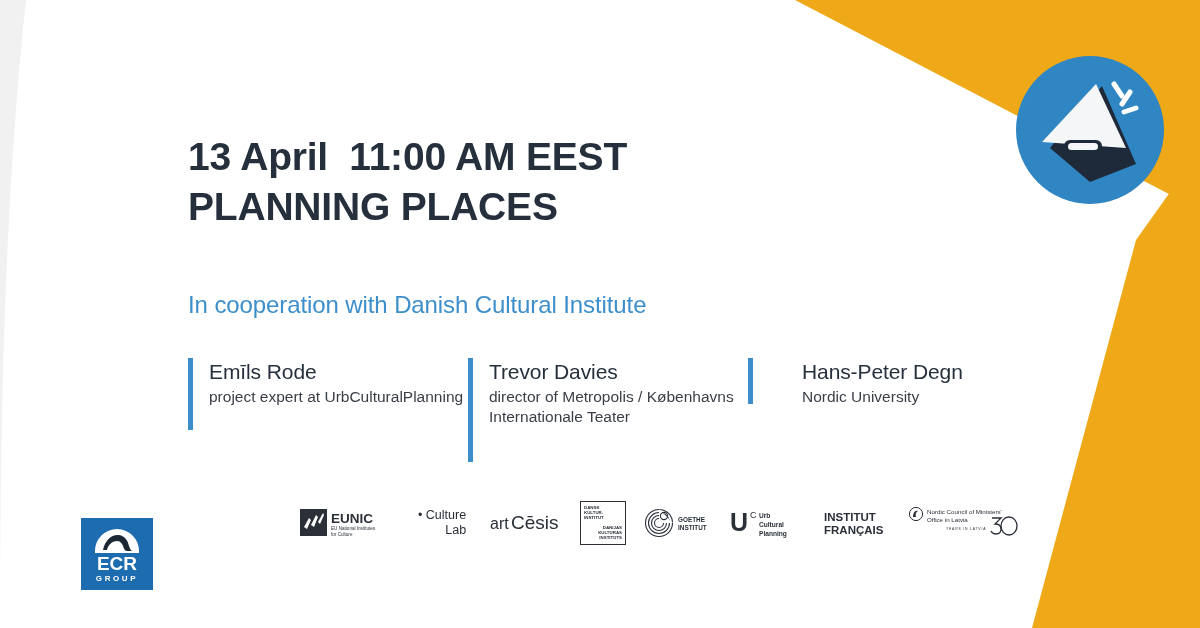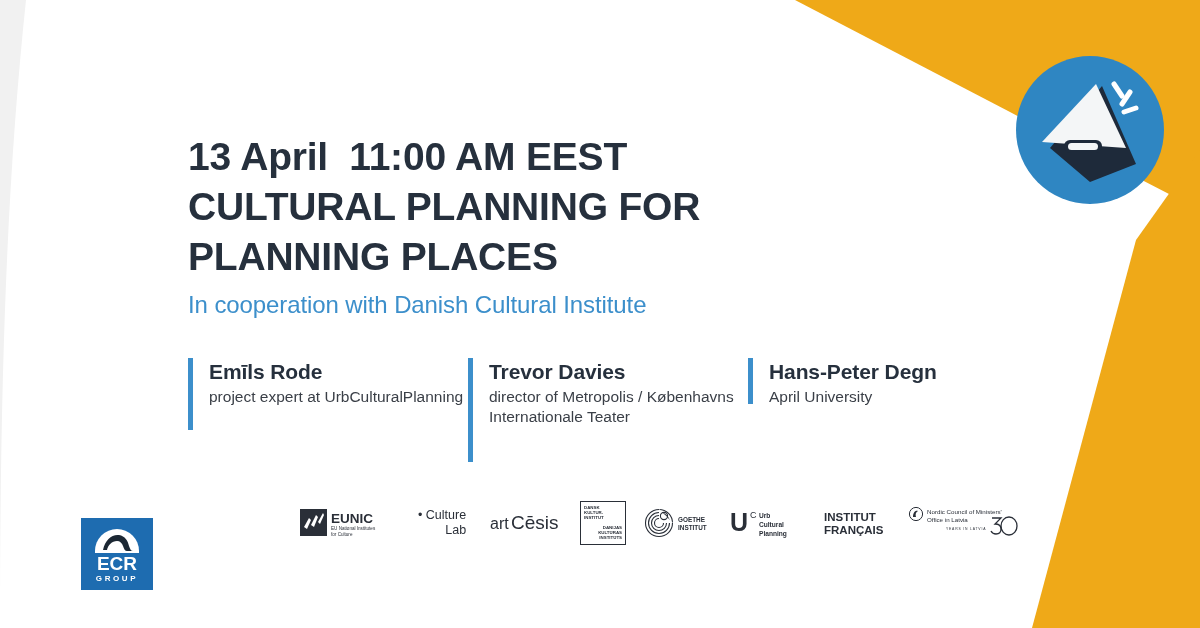--- a/index.html
+++ b/index.html
@@ -48,37 +48,37 @@
   
   .speakers {
     position:absolute; left:188px; top:358px;
     width:880px;
     display:flex;
     align-items:flex-start;
   }
   .speaker { display:flex; align-items:stretch; }
   .speaker.s0 { width:280px; }
   .speaker.s1 { width:280px; }
-  .speaker.s2 { width:300px; }
+  .speaker.s2 { width:300px;gap:33px; }
 
   .accent-bar {
     width:5px;
     background:#3C8FCB;
     flex:0 0 5px;
     margin-right:16px;
   }
   .speaker.s0 .accent-bar { height:72px; }
   .speaker.s1 .accent-bar { height:104px; }
   .speaker.s2 .accent-bar { height:46px; }
 
   .speaker-text { padding-top:1px; }
   .speaker-name {
     color:#26303D;
     font-size:21px;
-    font-weight:bold;
+    font-weight:normal;
     line-height:26px;
     letter-spacing:-0.1px;
     margin-bottom:2px;
   }
   .speaker-role {
     color:#3A3F47;
     font-size:15.5px;
     font-weight:normal;
     line-height:19.5px;
   }
@@ -182,21 +182,20 @@
           <line x1="120" y1="52" x2="108" y2="56"></line>
         </g>
       </g>
     </svg>
   </div>
 
   <div class="content">
 
     <div class="headline">
       <div class="date-line"><span>13 April</span>&nbsp;&nbsp;<span>11:00 AM EEST</span></div>
-      <div>CULTURAL PLANNING FOR</div>
       <div>PLANNING PLACES</div>
     </div>
 
     <div class="subtitle">In cooperation with Danish Cultural Institute</div>
 
     <div class="speakers">
 
       <div class="speaker s0">
         <div class="accent-bar"></div>
         <div class="speaker-text">
@@ -210,21 +209,21 @@
         <div class="speaker-text">
           <div class="speaker-name">Trevor Davies</div>
           <div class="speaker-role">director of Metropolis / Københavns Internationale Teater</div>
         </div>
       </div>
 
       <div class="speaker s2">
         <div class="accent-bar"></div>
         <div class="speaker-text">
           <div class="speaker-name">Hans-Peter Degn</div>
-          <div class="speaker-role">April University</div>
+          <div class="speaker-role">Nordic University</div>
         </div>
       </div>
 
     </div>
 
     <div class="ecr-logo">
       <svg width="72" height="72" viewBox="0 0 72 72" xmlns="http://www.w3.org/2000/svg">
         <rect width="72" height="72" fill="#1E6CB0"></rect>
         <g>
           <path d="M14,33 A22,22 0 0 1 58,33 L58,35 L14,35 Z" fill="#FFFFFF"></path>

